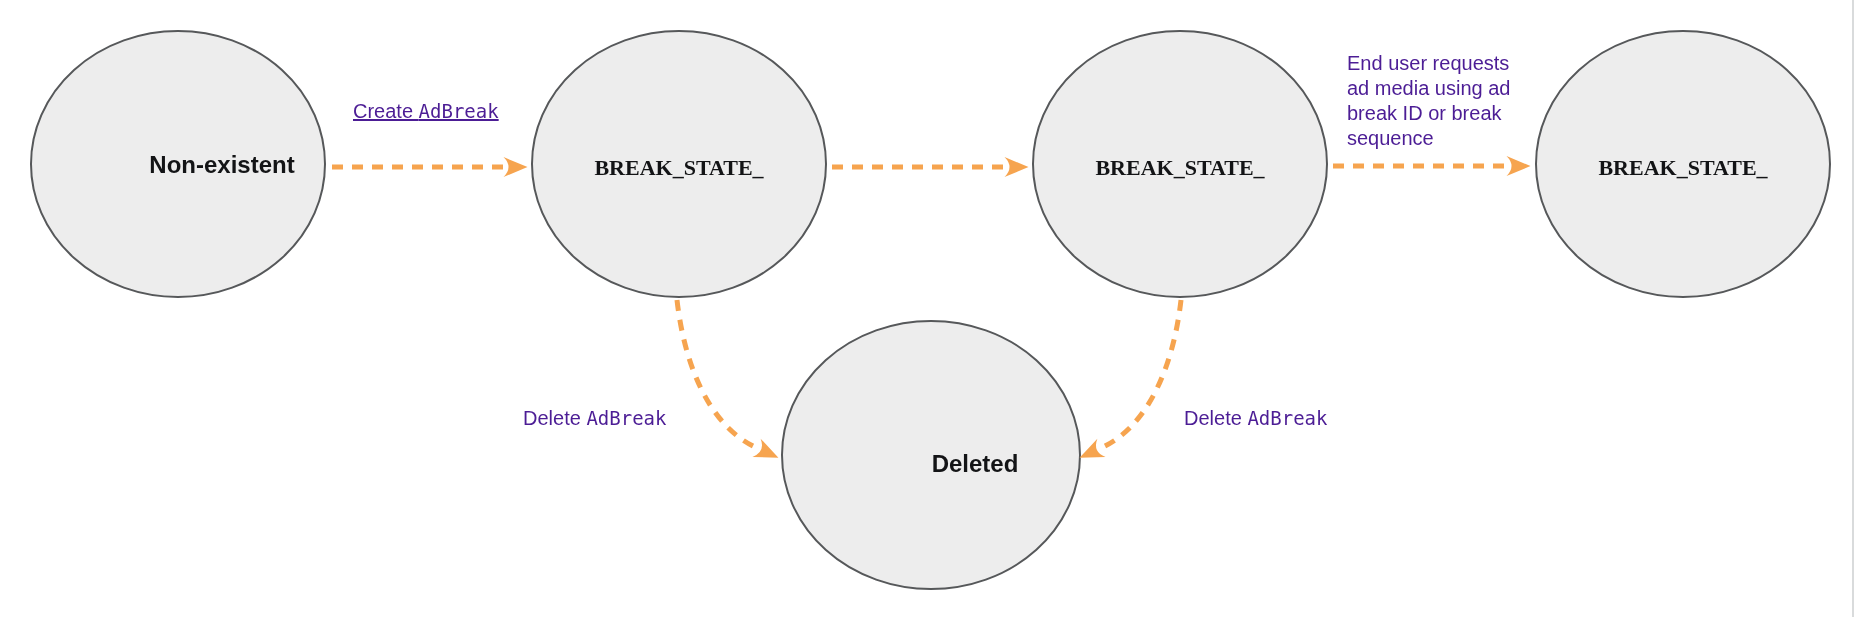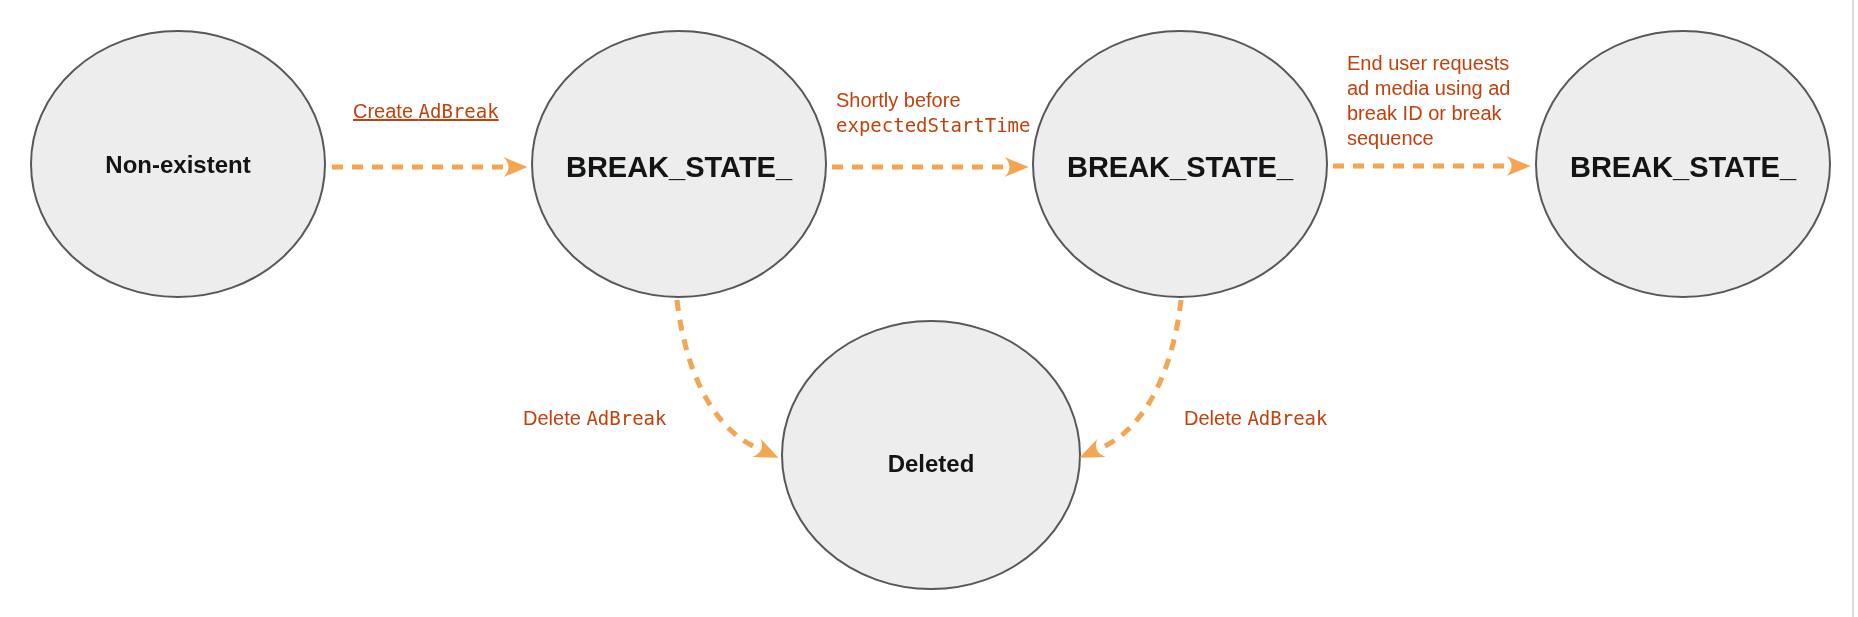--- a/index.html
+++ b/index.html
@@ -19,35 +19,36 @@
     position: absolute;
     transform: translate(-50%, -50%);
     text-align: center;
     white-space: nowrap;
     color: #131416;
   }
   .node-label.sans {
     font-family: "Liberation Sans", sans-serif;
     font-weight: bold;
     font-size: 24px;
+    margin-left: 44px;
   }
   .node-label.mono {
-    font-family: Liberation Sans, sans-serif;
+    font-family: Liberation Serif, serif;
     font-weight: bold;
-    font-size: 29px;
+    font-size: 22px;
     line-height: 33px;
   }
 
   
   .edge-label {
     position: absolute;
     font-size: 20px;
     line-height: 25px;
     white-space: nowrap;
-    color: #c2410c;
+    color: #4c1d95;
   }
   .code {
     font-family: "DejaVu Sans Mono", monospace;
     font-size: 19px;
   }
 
   .page-border {
     position: absolute;
     top: 0;
     width: 2px;
@@ -95,24 +96,20 @@
   <div class="node-label mono" style="left:1683px; top:167px;">
     <div>BREAK_STATE_</div>
   </div>
 
   <div class="node-label sans" style="left:931px; top:464px;">Deleted</div>
 
   <div class="edge-label" style="left:353px; top:99px;text-decoration:underline;">
     <span>Create </span><span class="code">AdBreak</span>
   </div>
 
-  <div class="edge-label" style="left:836px; top:88px;">
-    <div>Shortly before</div>
-    <div class="code">expectedStartTime</div>
-  </div>
 
   <div class="edge-label" style="left:1347px; top:51px;">
     <div>End user requests</div>
     <div>ad media using ad</div>
     <div>break ID or break</div>
     <div>sequence</div>
   </div>
 
   <div class="edge-label" style="left:523px; top:406px;">
     <span>Delete </span><span class="code">AdBreak</span>

